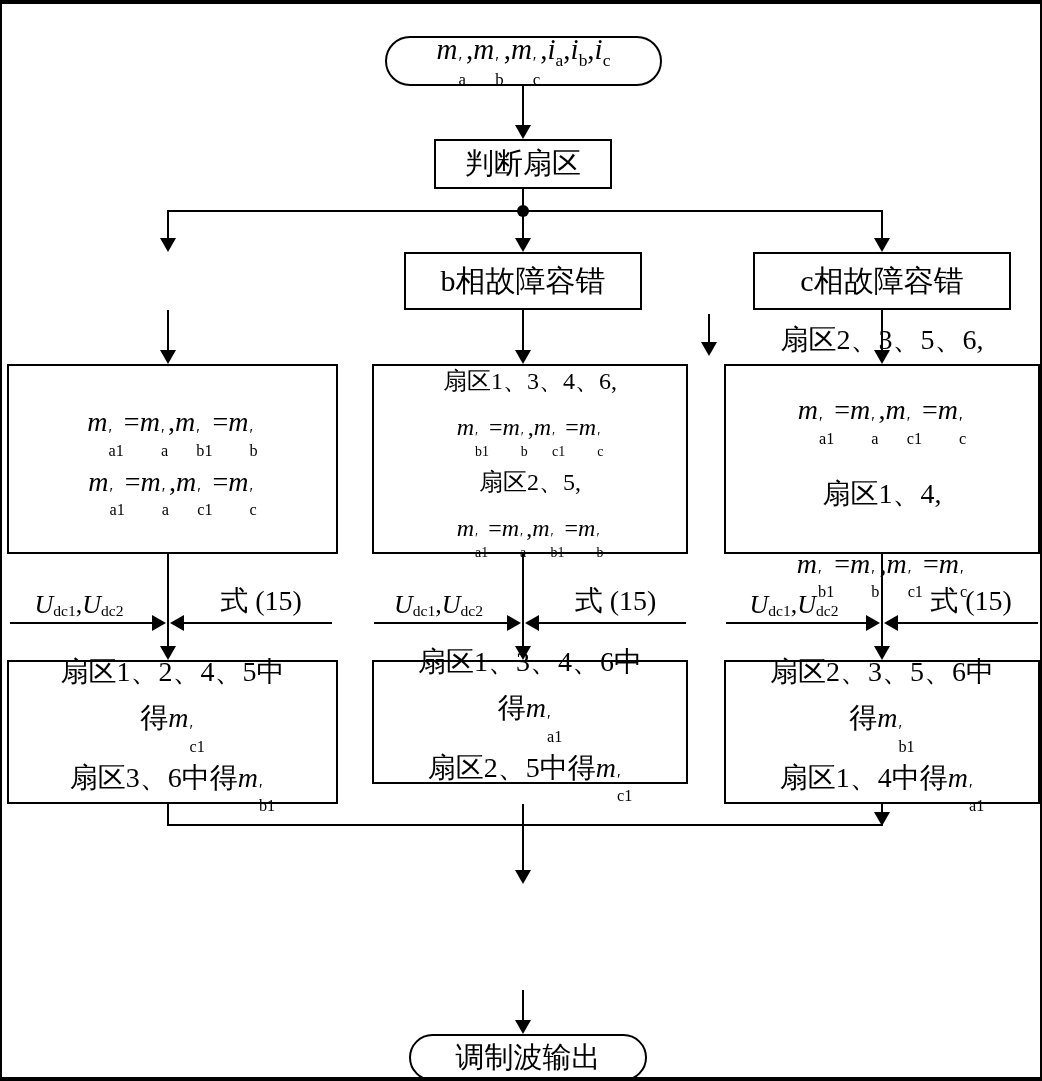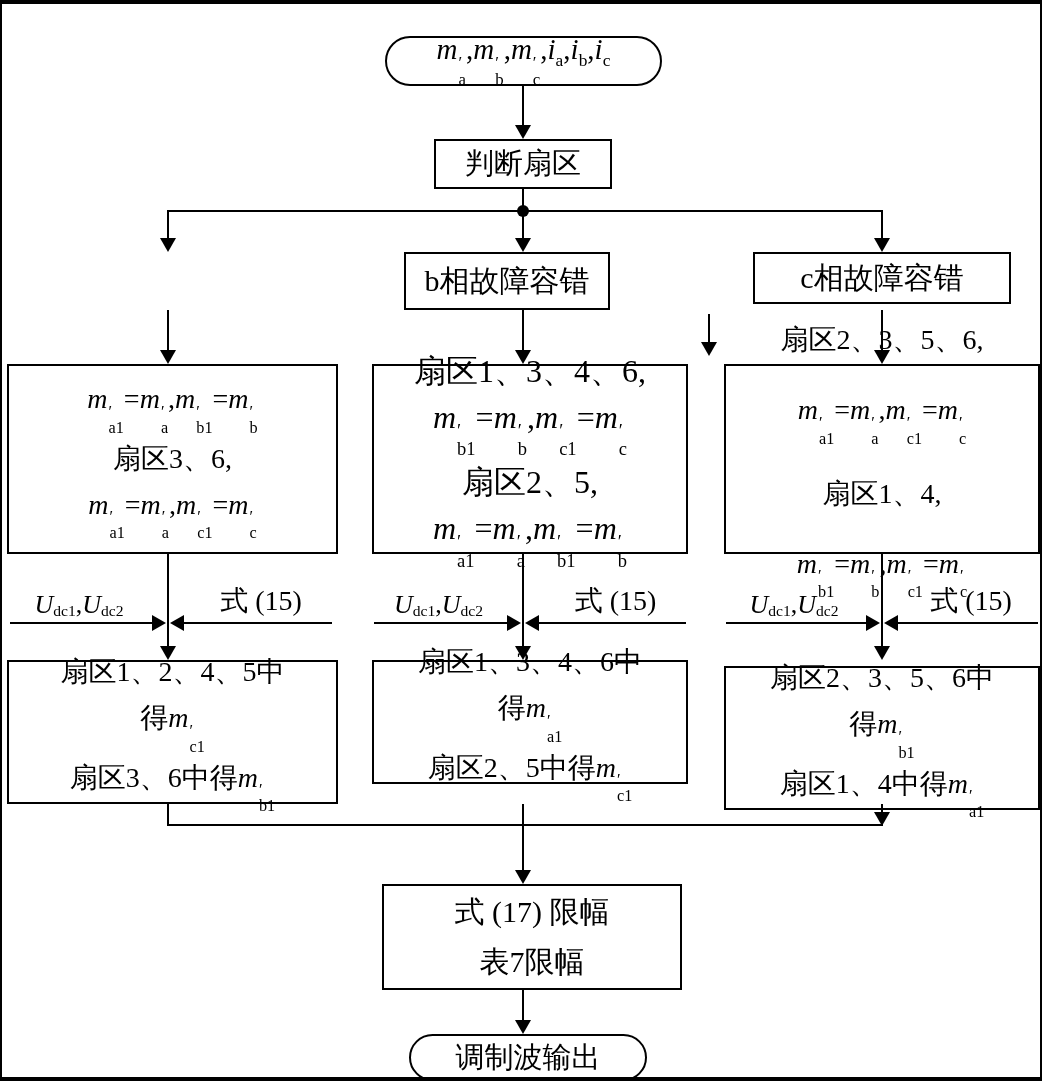--- a/index.html
+++ b/index.html
@@ -57,24 +57,24 @@
 
   <div class="vl" style="left:520px;top:185px;height:51px;"></div>
   <div class="dot" style="left:515px;top:201px;"></div>
   <div class="hl" style="left:165px;top:206px;width:716px;"></div>
   <div class="vl" style="left:165px;top:206px;height:30px;"></div>
   <div class="ad" style="left:158px;top:234px;"></div>
   <div class="ad" style="left:513px;top:234px;"></div>
   <div class="vl" style="left:879px;top:206px;height:30px;"></div>
   <div class="ad" style="left:872px;top:234px;"></div>
 
-  <div class="node" style="left:402px;top:248px;width:206px;height:58px;font-size:30px;">
+  <div class="node" style="left:402px;top:248px;width:238px;height:58px;font-size:30px;">
     <div class="tl">b相故障容错</div>
   </div>
-  <div class="node" style="left:751px;top:248px;width:258px;height:52px;font-size:30px;">
+  <div class="node" style="left:751px;top:248px;width:258px;height:58px;font-size:30px;">
     <div class="tl">c相故障容错</div>
   </div>
 
   <div class="vl" style="left:165px;top:306px;height:42px;"></div>
   <div class="ad" style="left:158px;top:346px;"></div>
   <div class="vl" style="left:520px;top:306px;height:42px;"></div>
   <div class="ad" style="left:513px;top:346px;"></div>
   <div class="vl" style="left:879px;top:306px;height:42px;"></div>
   <div class="ad" style="left:872px;top:346px;"></div>
 
@@ -88,36 +88,35 @@
         </span>=<span class="mv">m</span><span class="ps">
           <span class="pp">′</span>
           <span class="sb">a</span>
         </span>,<span class="mv">m</span><span class="ps">
           <span class="pp">′</span>
           <span class="sb">b1</span>
         </span>=<span class="mv">m</span><span class="ps">
           <span class="pp">′</span>
           <span class="sb">b</span>
         </span></div>
-    <div class="tl">扇区3、6,</div>
-    <div class="tl"><span class="mv">m</span><span class="ps">
-          <span class="pp">′</span>
-          <span class="sb">a1</span>
-        </span>=<span class="mv">m</span><span class="ps">
-          <span class="pp">′</span>
-          <span class="sb">a</span>
-        </span>,<span class="mv">m</span><span class="ps">
-          <span class="pp">′</span>
-          <span class="sb">c1</span>
-        </span>=<span class="mv">m</span><span class="ps">
-          <span class="pp">′</span>
-          <span class="sb">c</span>
-        </span></div>
-  </div>
-  <div class="node" style="left:370px;top:360px;width:316px;height:190px;font-size:32px;line-height:46px;justify-content:center;">
+    <div class="tl"><span class="mv">m</span><span class="ps">
+          <span class="pp">′</span>
+          <span class="sb">a1</span>
+        </span>=<span class="mv">m</span><span class="ps">
+          <span class="pp">′</span>
+          <span class="sb">a</span>
+        </span>,<span class="mv">m</span><span class="ps">
+          <span class="pp">′</span>
+          <span class="sb">c1</span>
+        </span>=<span class="mv">m</span><span class="ps">
+          <span class="pp">′</span>
+          <span class="sb">c</span>
+        </span></div>
+  </div>
+  <div class="node" style="left:370px;top:360px;width:316px;height:190px;font-size:24px;line-height:46px;justify-content:center;">
     <div class="tl">扇区1、3、4、6,</div>
     <div class="tl"><span class="mv">m</span><span class="ps">
           <span class="pp">′</span>
           <span class="sb">b1</span>
         </span>=<span class="mv">m</span><span class="ps">
           <span class="pp">′</span>
           <span class="sb">b</span>
         </span>,<span class="mv">m</span><span class="ps">
           <span class="pp">′</span>
           <span class="sb">c1</span>
@@ -213,43 +212,39 @@
     <div class="tl">扇区1、3、4、6中</div>
     <div class="tl">得<span class="mv">m</span><span class="ps">
           <span class="pp">′</span>
           <span class="sb">a1</span>
         </span></div>
     <div class="tl">扇区2、5中得<span class="mv">m</span><span class="ps">
           <span class="pp">′</span>
           <span class="sb">c1</span>
         </span></div>
   </div>
-  <div class="node" style="left:722px;top:656px;width:316px;height:144px;font-size:28px;line-height:46px;margin-top:6px;">
+  <div class="node" style="left:722px;top:656px;width:316px;height:144px;font-size:28px;line-height:46px;">
     <div class="tl">扇区2、3、5、6中</div>
     <div class="tl">得<span class="mv">m</span><span class="ps">
           <span class="pp">′</span>
           <span class="sb">b1</span>
         </span></div>
     <div class="tl">扇区1、4中得<span class="mv">m</span><span class="ps">
           <span class="pp">′</span>
           <span class="sb">a1</span>
         </span></div>
   </div>
 
   <div class="vl" style="left:165px;top:800px;height:22px;"></div>
   <div class="vl" style="left:879px;top:800px;height:10px;"></div>
   <div class="ad" style="left:872px;top:808px;"></div>
   <div class="hl" style="left:165px;top:820px;width:716px;"></div>
   <div class="vl" style="left:520px;top:800px;height:68px;"></div>
   <div class="ad" style="left:513px;top:866px;"></div>
 
-  <div class="node" style="left:380px;top:880px;width:300px;height:106px;font-size:30px;line-height:50px;">
-    <div class="tl">式 (17) 限幅</div>
-    <div class="tl">表7限幅</div>
-  </div>
 
   <div class="vl" style="left:520px;top:986px;height:33px;"></div>
   <div class="ad" style="left:513px;top:1016px;"></div>
 
   <div class="node stadium" style="left:407px;top:1030px;width:238px;height:47px;font-size:29px;border-radius:24px;">
     <div class="tl">调制波输出</div>
   </div>
 
 </div>
 

